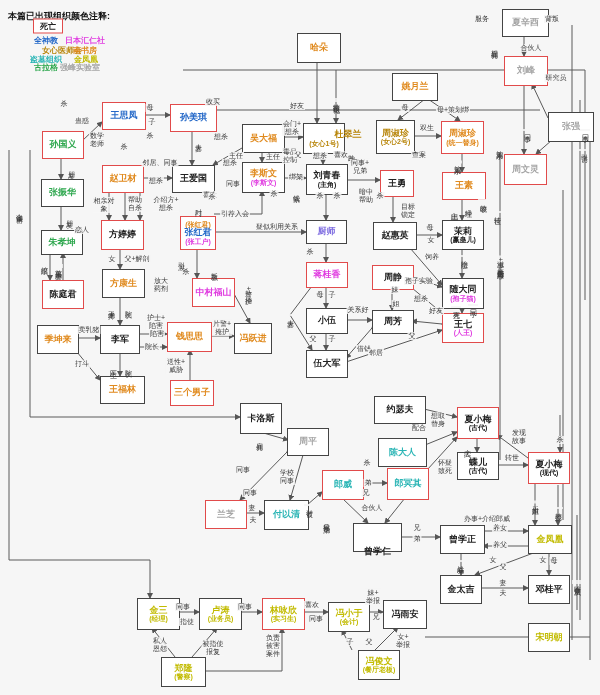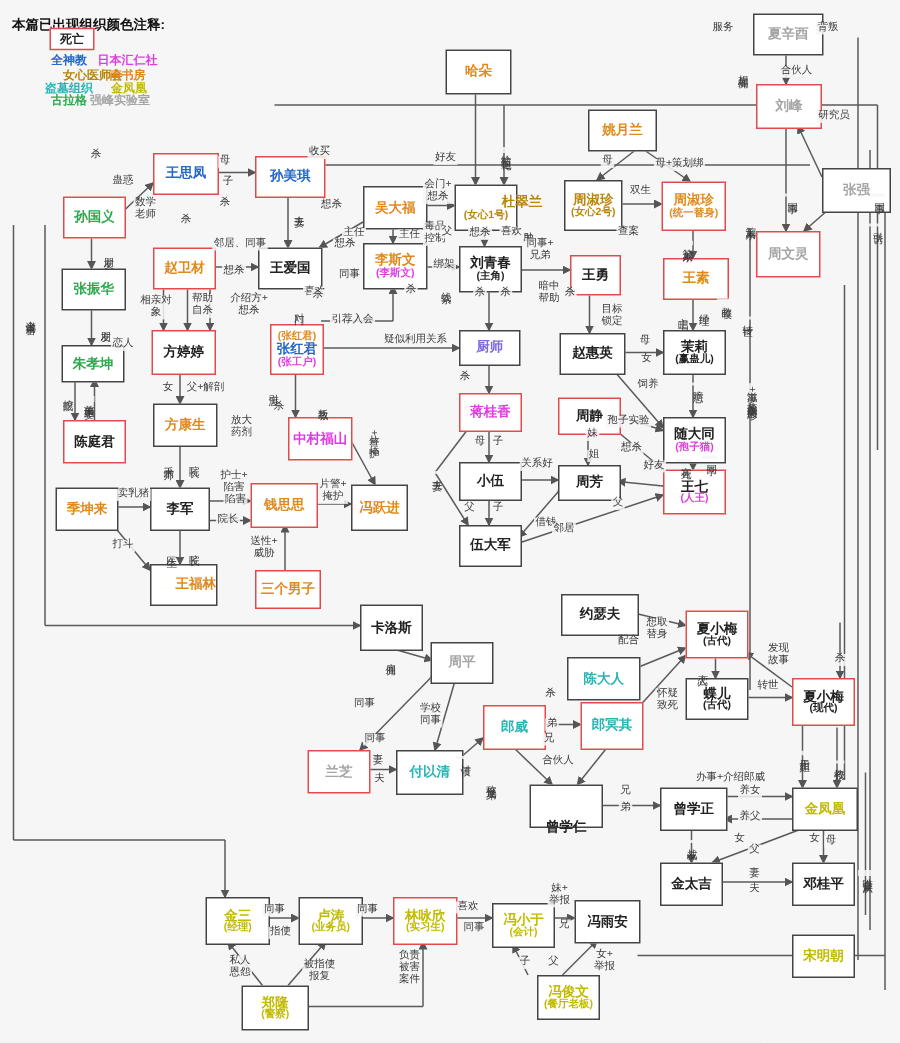--- a/index.html
+++ b/index.html
@@ -280,21 +280,21 @@
       </div>
       <div class="node" style="left: 306px; top: 350px; width: 40px; height: 26px; justify-content: center;">
         <div class="ln" style="color: rgb(34, 34, 34);">伍大军</div>
       </div>
       <div class="node" style="left: 37px; top: 325px; width: 40px; height: 27px;">
         <div class="ln" style="color: rgb(224, 138, 30);">季坤来</div>
       </div>
       <div class="node" style="left: 100px; top: 325px; width: 38px; height: 27px;">
         <div class="ln" style="color: rgb(34, 34, 34);">李军</div>
       </div>
-      <div class="node" style="left: 100px; top: 376px; width: 43px; height: 26px; align-items: flex-end;">
+      <div class="node" style="left: 100px; top: 376px; width: 43px; height: 26px;">
         <div class="ln" style="color: rgb(224, 138, 30);">王福林</div>
       </div>
       <div class="node red" style="left: 170px; top: 380px; width: 42px; height: 24px;">
         <div class="ln" style="color: rgb(224, 138, 30);">三个男子</div>
       </div>
       <div class="node" style="left: 240px; top: 403px; width: 40px; height: 29px;">
         <div class="ln" style="color: rgb(34, 34, 34);">卡洛斯</div>
       </div>
       <div class="node" style="left: 287px; top: 428px; width: 40px; height: 26px;">
         <div class="ln" style="color: rgb(166, 166, 166);">周平</div>

